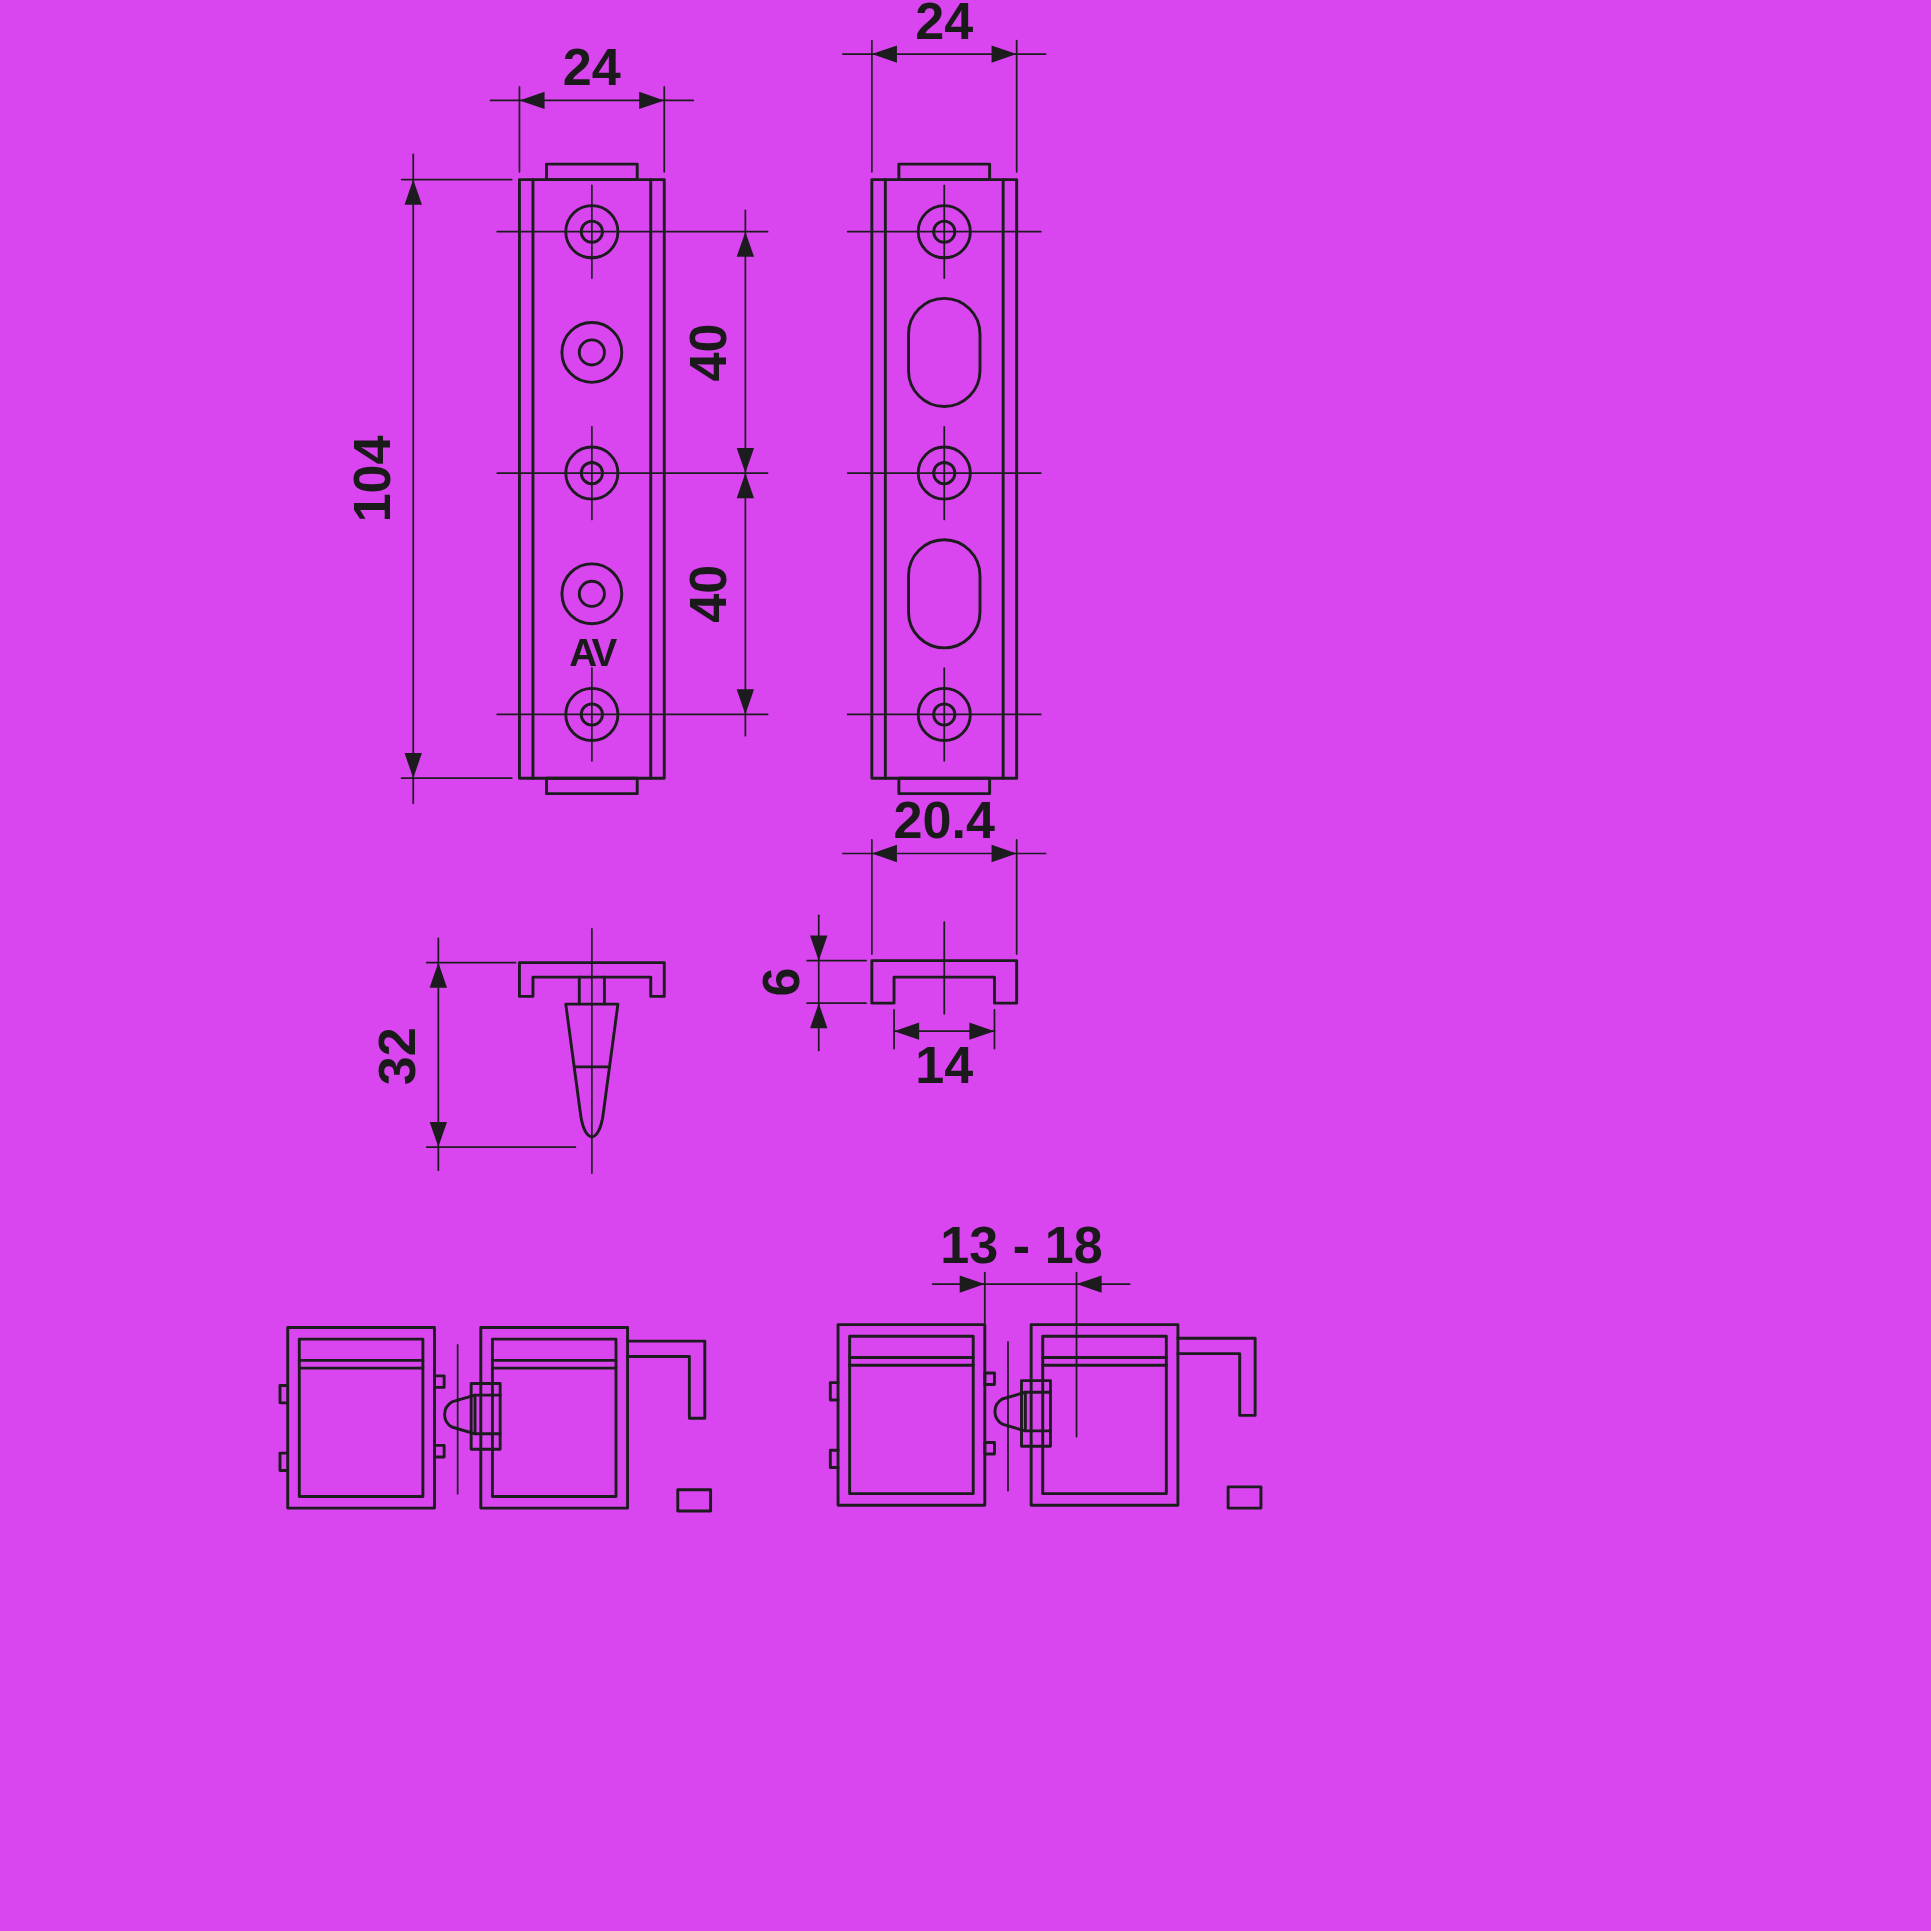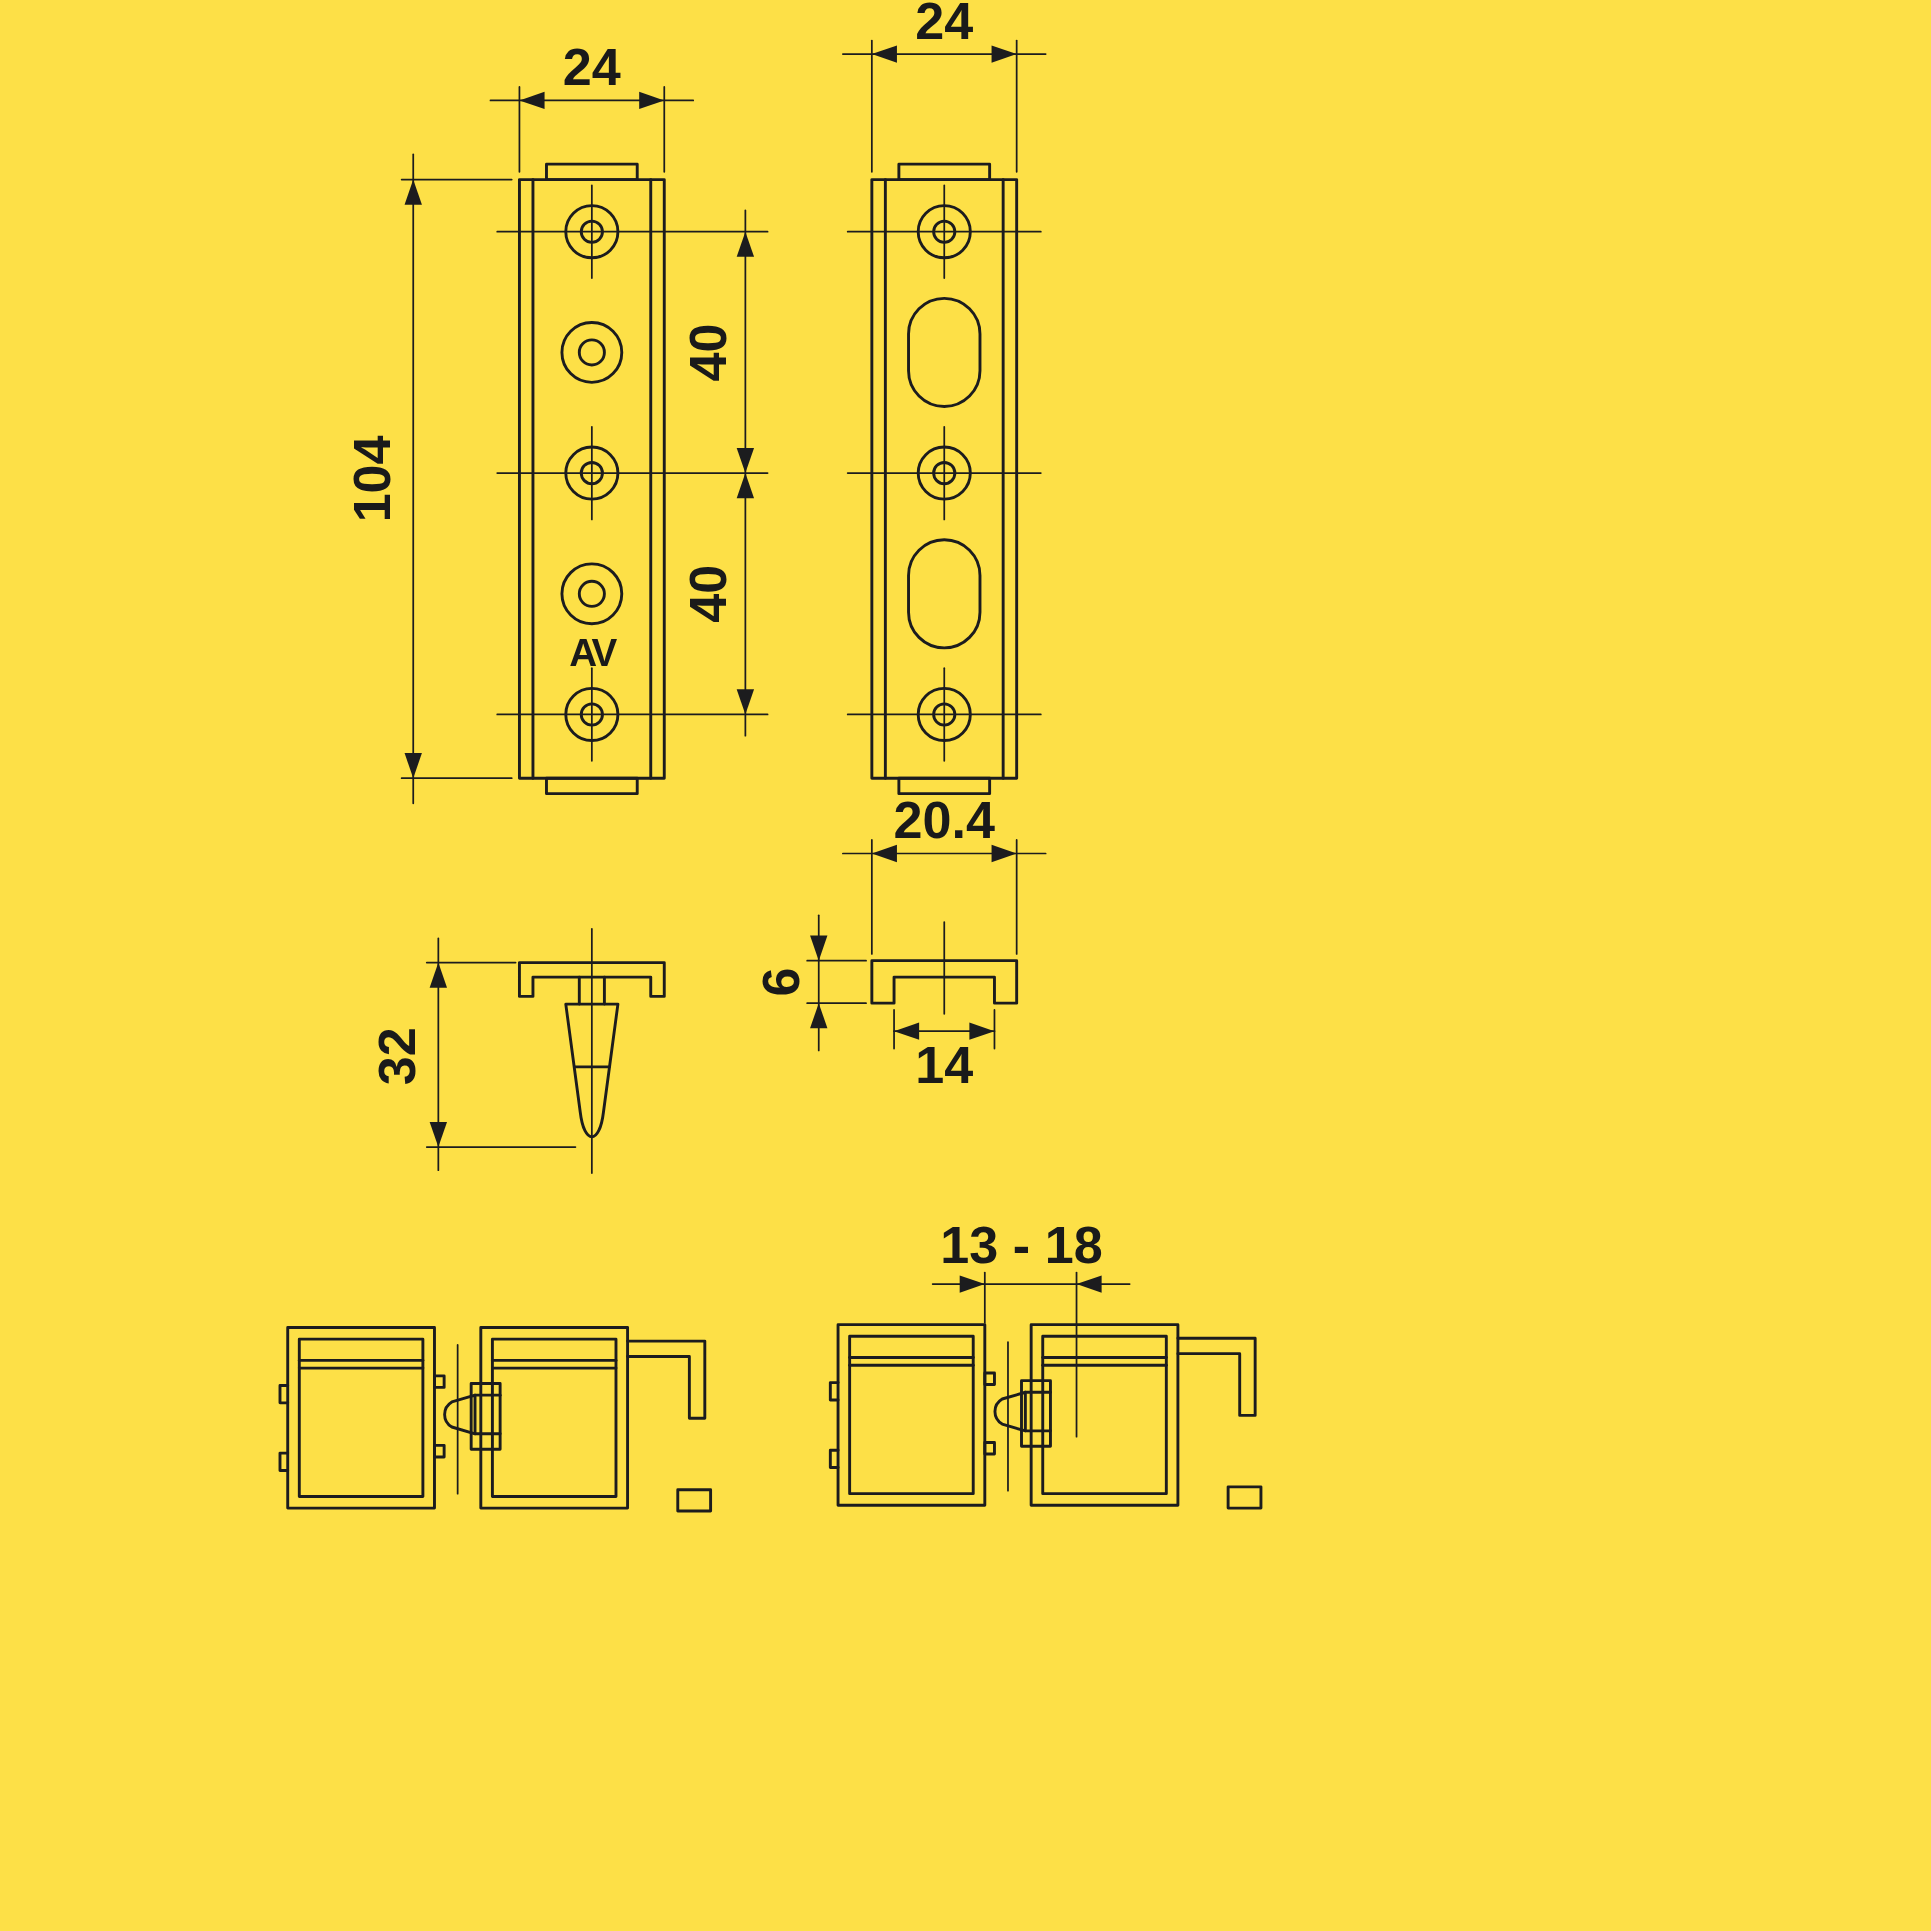--- a/index.html
+++ b/index.html
@@ -4,21 +4,21 @@
 <style>
   html, body {
     margin: 0;
     padding: 0;
     background: #e9e9ec;
   }
   .canvas {
     position: relative;
     width: 1931px;
     height: 1931px;
-    background: #fde047;
+    background: #d946ef;
     font-family: "Liberation Sans", sans-serif;
   }
   svg { display: block; }
   .obj {
     stroke: #1c1c1e;
     fill: none;
     stroke-width: 3;
     stroke-linejoin: round;
     stroke-linecap: round;
   }

